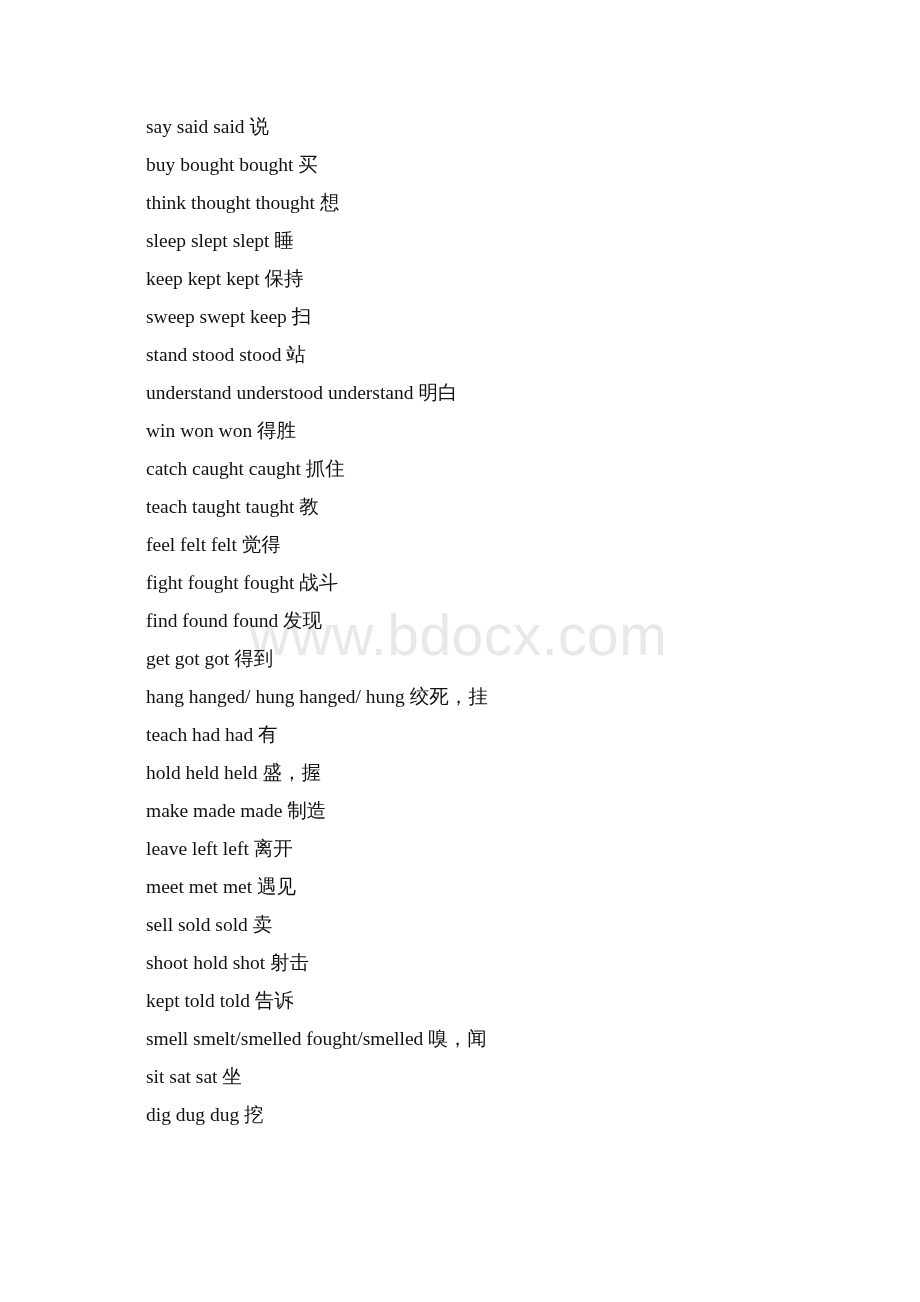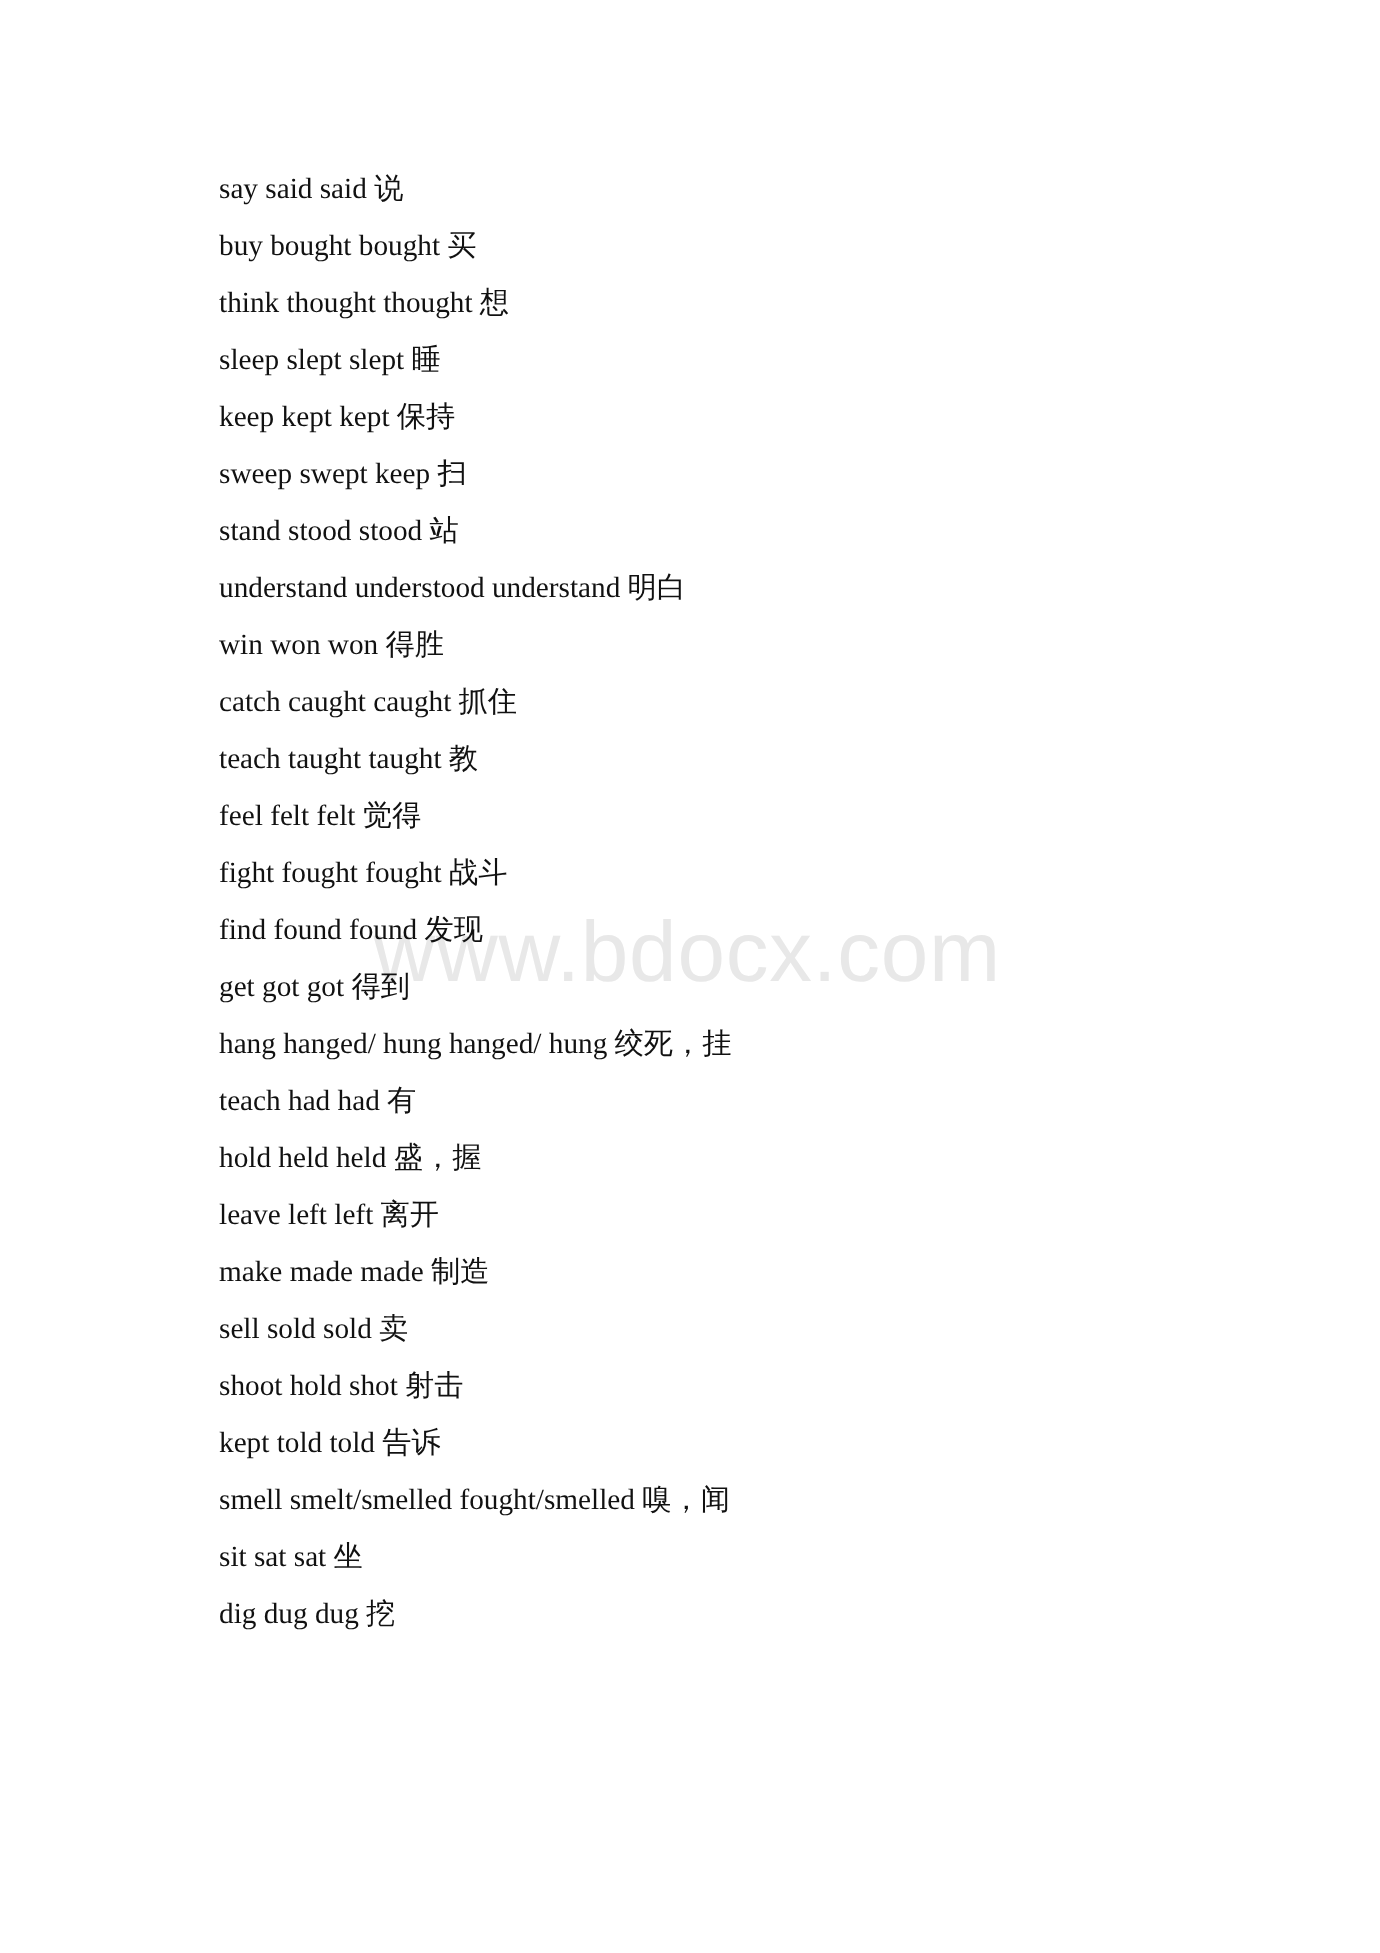--- a/index.html
+++ b/index.html
@@ -72,22 +72,23 @@
     <div class="verb-line">win won won 得胜</div>
     <div class="verb-line">catch caught caught 抓住</div>
     <div class="verb-line">teach taught taught 教</div>
     <div class="verb-line">feel felt felt 觉得</div>
     <div class="verb-line">fight fought fought 战斗</div>
     <div class="verb-line">find found found 发现</div>
     <div class="verb-line">get got got 得到</div>
     <div class="verb-line">hang hanged/ hung hanged/ hung 绞死，挂</div>
     <div class="verb-line">teach had had 有</div>
     <div class="verb-line">hold held held 盛，握</div>
+    <div class="verb-line">make made made 制造</div>
     <div class="verb-line">leave left left 离开</div>
-    <div class="verb-line">make made made 制造</div>
+    <div class="verb-line">meet met met 遇见</div>
     <div class="verb-line">sell sold sold 卖</div>
     <div class="verb-line">shoot hold shot 射击</div>
     <div class="verb-line">kept told told 告诉</div>
     <div class="verb-line">smell smelt/smelled fought/smelled 嗅，闻</div>
     <div class="verb-line">sit sat sat 坐</div>
     <div class="verb-line">dig dug dug 挖</div>
   </div>
 
 </div>
 

